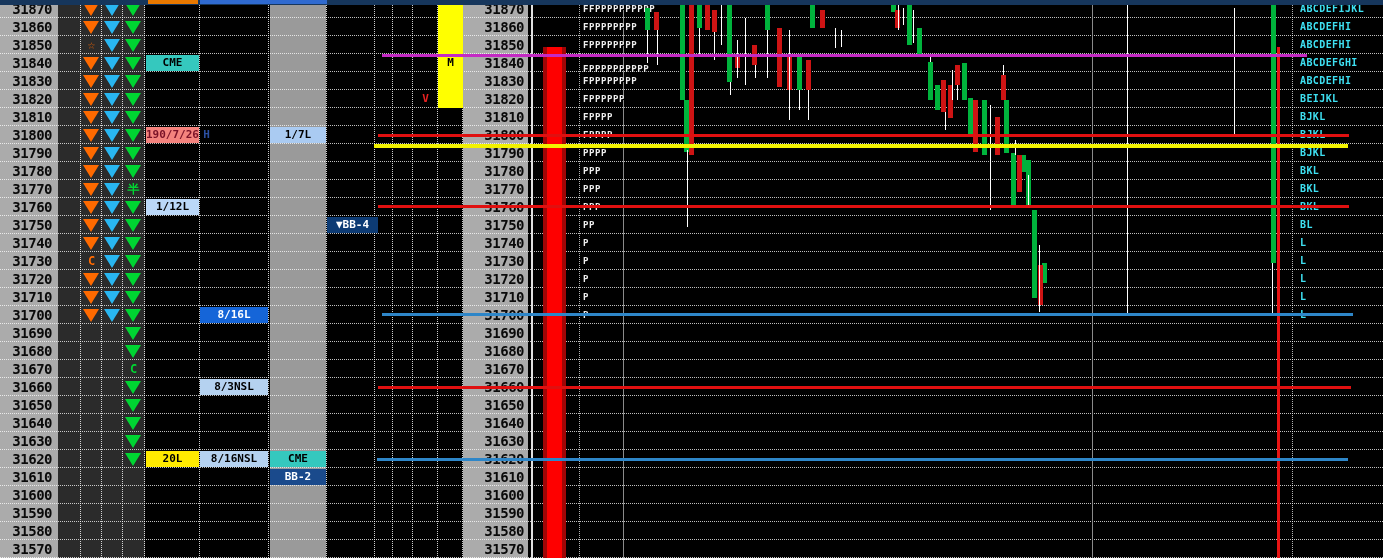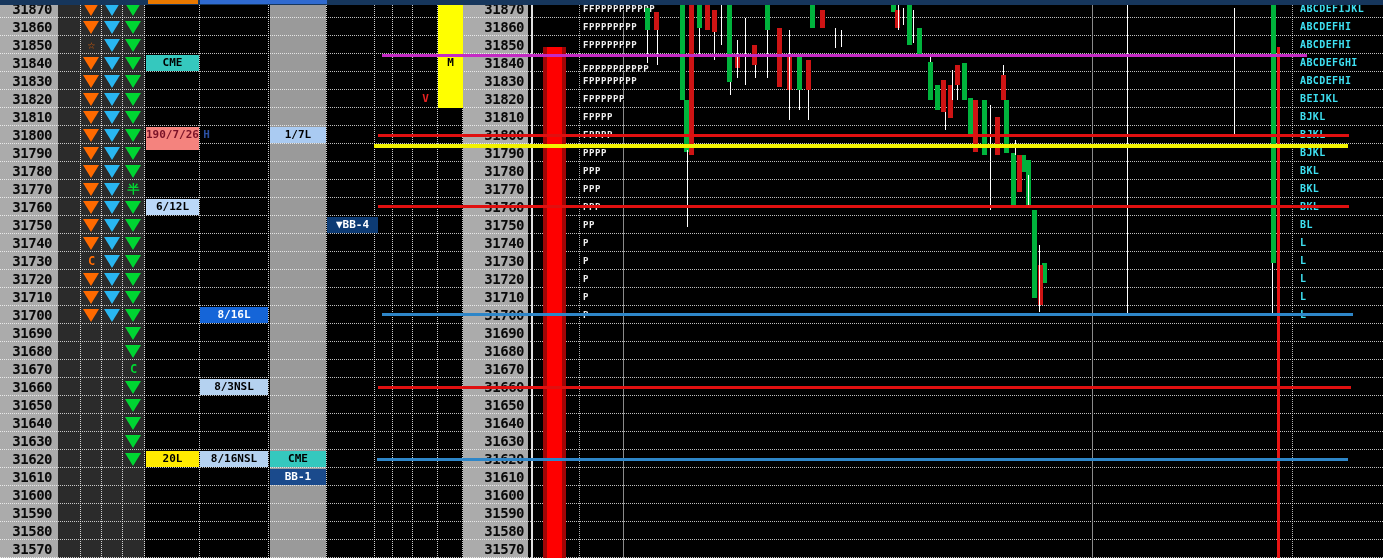--- a/index.html
+++ b/index.html
@@ -202,31 +202,31 @@
       <div class="dot-v" style="left: 268px; top: 5px; height: 553px;"></div>
       <div class="dot-v" style="left: 326px; top: 5px; height: 553px;"></div>
       <div class="dot-v" style="left: 374px; top: 5px; height: 553px;"></div>
       <div class="dot-v" style="left: 392px; top: 5px; height: 553px;"></div>
       <div class="dot-v" style="left: 412px; top: 5px; height: 553px;"></div>
       <div class="dot-v" style="left: 437px; top: 5px; height: 553px;"></div>
       <div class="dot-v" style="left: 462px; top: 5px; height: 553px;"></div>
     </div>
   <div class="abs" id="overlay-layer" style="left:0;top:0;width:1383px;height:558px;">
       <div class="lvl-label" style="left: 146px; top: 55px; width: 53px; height: 16px; background: rgb(53, 200, 190); color: rgb(0, 0, 0);">CME</div>
-      <div class="lvl-label" style="left: 146px; top: 127px; width: 53px; height: 23px; background: rgb(244, 131, 126); color: rgb(122, 18, 40);">190/7/26</div>
+      <div class="lvl-label" style="left: 146px; top: 127px; width: 53px; height: 16px; background: rgb(244, 131, 126); color: rgb(122, 18, 40);">190/7/26</div>
       <div class="lvl-label" style="left: 200px; top: 127px; width: 13px; height: 16px; background: transparent; color: rgb(43, 79, 160);">H</div>
       <div class="lvl-label" style="left: 270px; top: 127px; width: 56px; height: 16px; background: rgb(170, 203, 242); color: rgb(0, 0, 0);">1/7L</div>
-      <div class="lvl-label" style="left: 146px; top: 199px; width: 53px; height: 16px; background: rgb(187, 216, 248); color: rgb(0, 0, 0);">6/12L</div>
+      <div class="lvl-label" style="left: 146px; top: 199px; width: 53px; height: 16px; background: rgb(187, 216, 248); color: rgb(0, 0, 0);">1/12L</div>
       <div class="lvl-label" style="left: 327px; top: 217px; width: 51px; height: 16px; background: rgb(13, 59, 116); color: rgb(255, 255, 255);">▼BB-4</div>
       <div class="lvl-label" style="left: 200px; top: 307px; width: 68px; height: 16px; background: rgb(21, 101, 216); color: rgb(255, 255, 255);">8/16L</div>
       <div class="lvl-label" style="left: 200px; top: 379px; width: 68px; height: 16px; background: rgb(181, 210, 240); color: rgb(0, 0, 0);">8/3NSL</div>
       <div class="lvl-label" style="left: 146px; top: 451px; width: 53px; height: 16px; background: rgb(255, 234, 0); color: rgb(0, 0, 0);">20L</div>
       <div class="lvl-label" style="left: 200px; top: 451px; width: 68px; height: 16px; background: rgb(181, 210, 240); color: rgb(0, 0, 0);">8/16NSL</div>
       <div class="lvl-label" style="left: 270px; top: 451px; width: 56px; height: 16px; background: rgb(53, 200, 190); color: rgb(0, 0, 0);">CME</div>
-      <div class="lvl-label" style="left: 270px; top: 469px; width: 56px; height: 16px; background: rgb(26, 74, 140); color: rgb(255, 255, 255);">BB-1</div>
+      <div class="lvl-label" style="left: 270px; top: 469px; width: 56px; height: 16px; background: rgb(26, 74, 140); color: rgb(255, 255, 255);">BB-2</div>
       <div style="left: 438px; top: 4px; width: 25px; height: 104px; background: rgb(255, 255, 0); z-index: 2; position: absolute;"></div>
       <div style="left: 438px; top: 55px; width: 25px; height: 16px; text-align: center; font-size: 11px; line-height: 16px; color: rgb(0, 0, 0); z-index: 6; position: absolute;">M</div>
       <div style="left: 413px; top: 91px; width: 25px; height: 16px; text-align: center; font-size: 11px; line-height: 16px; color: rgb(232, 34, 34); z-index: 6; position: absolute;">V</div>
       <div style="left: 543px; top: 47px; width: 23px; height: 511px; background: rgb(254, 0, 0); z-index: 2; position: absolute; border-left: 4px solid rgb(160, 6, 6); border-right: 4px solid rgb(160, 6, 6); box-sizing: border-box;"></div>
       <div class="tpo" style="top: 0px;">FFPPPPPPPPPP</div>
       <div class="tpo" style="top: 18px;">FPPPPPPPP</div>
       <div class="tpo" style="top: 36px;">FPPPPPPPP</div>
       <div class="tpo" style="top: 60px;">FPPPPPPPPPP</div>
       <div class="tpo" style="top: 72px;">FPPPPPPPP</div>
       <div class="tpo" style="top: 90px;">FPPPPPP</div>

